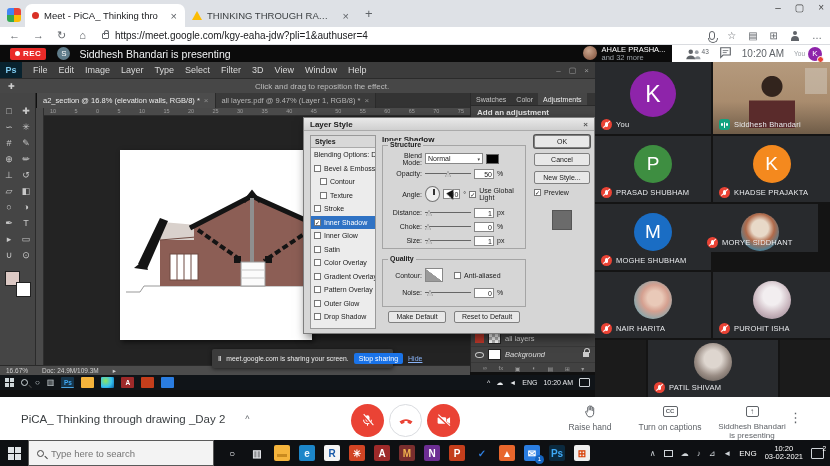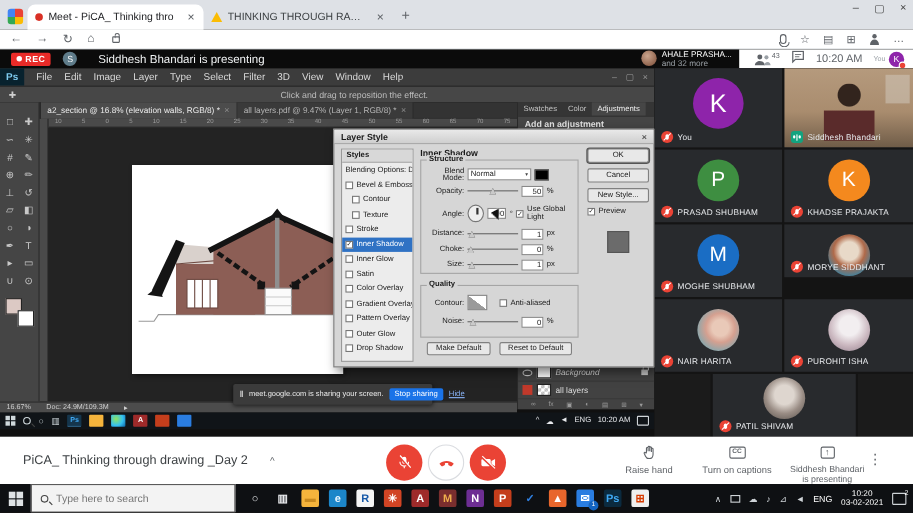--- a/index.html
+++ b/index.html
@@ -37,21 +37,21 @@
   .persong:before{content:"";position:absolute;left:3px;top:0;width:4px;height:4px;border-radius:50%;background:#5f6368}
   .persong:after{content:"";position:absolute;left:1px;top:5px;width:8px;height:5px;border-radius:4px 4px 0 0;background:#5f6368}
 
   
   #mhead{left:0;top:45px;width:830px;height:17px;background:#0b0b0b;display:flex;align-items:center}
   #rec{margin-left:10px;background:#ea2b28;border-radius:2px;height:12px;padding:0 5px;display:flex;
        align-items:center;gap:3px;color:#fff;font-size:8px;font-weight:bold;letter-spacing:.5px}
   #rec i{width:5px;height:5px;border-radius:50%;background:#fff}
   .savat{width:13px;height:13px;border-radius:50%;background:#5f7c8a;color:#fff;font-size:8px;display:flex;
          align-items:center;justify-content:center;margin-left:11px}
-  #mtitle{color:#f1f3f4;font-size:10.5px;margin-left:19px}
+  #mtitle{color:#f1f3f4;font-size:10.5px;margin-left:9px}
   #morebox{margin-left:auto;display:flex;align-items:flex-start;gap:5px}
   .aavat{width:14px;height:14px;border-radius:50%;background:radial-gradient(circle at 40% 35%,#caa58d,#7a4a35)}
   #moretxt{font-size:7.5px;line-height:8px;color:#fff;width:70px}
   #moretxt .sub{color:#9aa0a6}
   #hwhite{height:17px;background:#fff;display:flex;align-items:center;gap:10px;padding:0 8px 0 12px}
   .cnt{font-size:6.5px;color:#5f6368;vertical-align:super}
   #htime{font-size:10px;color:#5f6368}
   #youmini{display:flex;align-items:center;gap:3px}
   #youmini .yl{font-size:6.5px;color:#9aa0a6}
   .kavat{width:14px;height:14px;border-radius:50%;background:#8e24aa;color:#fff;font-size:8px;display:flex;
@@ -247,20 +247,21 @@
   </div>
 
   <div id="addr" class="abs">
     <div class="nav">
       <span>←</span>
       <span>→</span>
       <span>↻</span>
       <span>⌂</span>
     </div>
     <span class="lock"></span>
+    <span id="url">https://meet.google.com/kgy-eaha-jdw?pli=1&amp;authuser=4</span>
     <div id="addricons">
       <span class="micg"></span>
       <span>☆</span>
       <span>▤</span>
       <span>⊞</span>
       <span class="persong"></span>
       <span>…</span>
     </div>
   </div>
 
@@ -429,29 +430,29 @@
 
       <div id="rpanel" class="abs">
         <div id="rtabs">
           <span>Swatches</span>
           <span>Color</span>
           <span class="on">Adjustments</span>
         </div>
         <div id="addadj">Add an adjustment</div>
         <div id="layers">
           <div class="lrow">
+            <span class="lsel"></span>
+            <span class="checker"></span>
+            <span>all layers</span>
+          </div>
+          <div class="lrow">
             <span class="leye"></span>
             <span class="lthumb"></span>
             <span style="font-style:italic">Background</span>
             <span class="lockg"></span>
-          </div>
-          <div class="lrow">
-            <span class="lsel"></span>
-            <span class="checker"></span>
-            <span>all layers</span>
           </div>
           <div id="lbtns">
             <span>∞</span>
             <span>fx</span>
             <span>▣</span>
             <span>◐</span>
             <span>▤</span>
             <span>⊞</span>
             <span>▾</span>
           </div>
@@ -693,21 +694,21 @@
       </div>
       <div class="tile" style="left:0;top:142px;width:116px;height:66px">
         <div class="av sz38" style="background: rgb(26, 109, 196);">
             <span>M</span>
           </div>
         <div class="nrow">
             <span class="mbadge"></span>
           <span class="pname">MOGHE SHUBHAM</span>
           </div>
       </div>
-      <div class="tile" style="left:118px;top:142px;width:117px;height:48px">
+      <div class="tile" style="left:106px;top:142px;width:117px;height:48px">
         <div class="av sz38 ph"></div>
         <div class="nrow">
             <span class="mbadge"></span>
           <span class="pname">MORYE SIDDHANT</span>
           </div>
       </div>
       <div class="tile" style="left:118px;top:210px;width:117px;height:66px">
         <div class="av sz38 ph purohit"></div>
         <div class="nrow">
             <span class="mbadge"></span>

